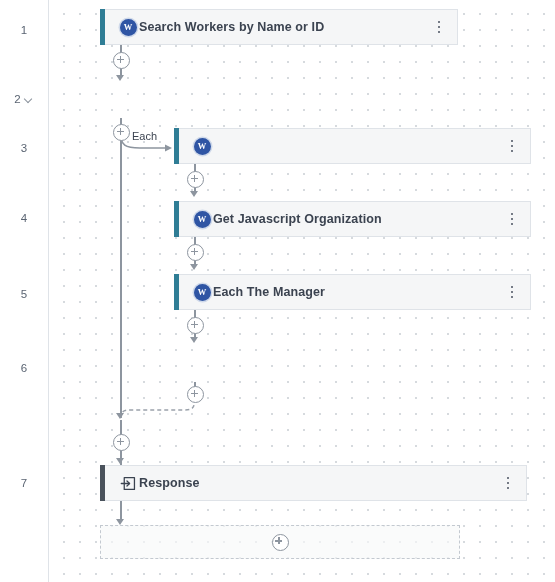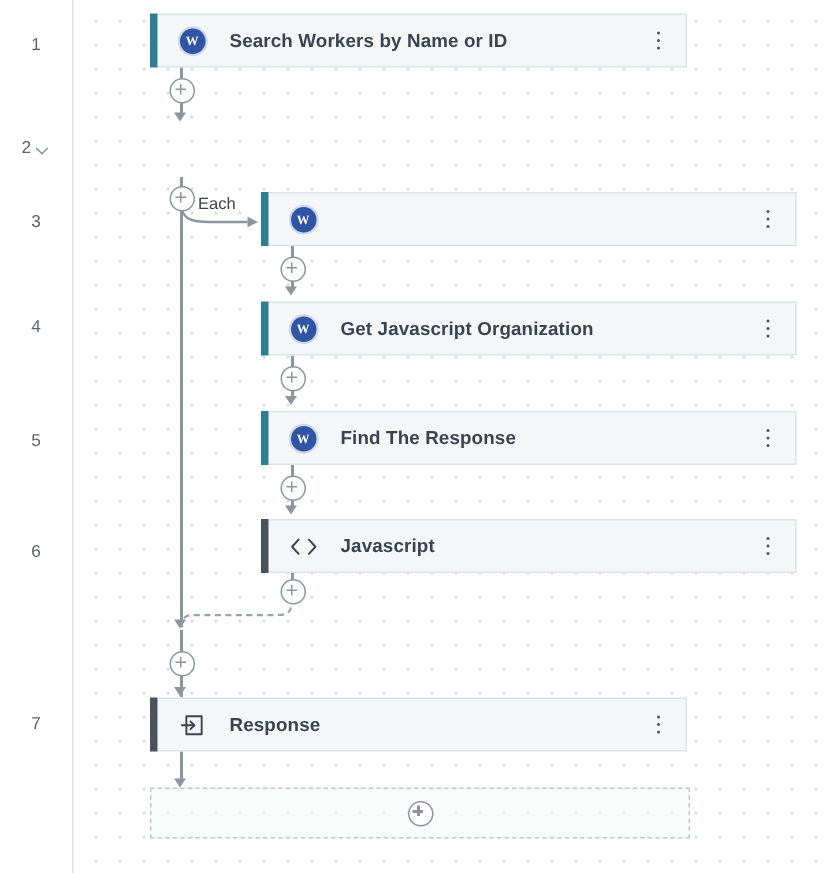--- a/index.html
+++ b/index.html
@@ -83,21 +83,20 @@
   .card-icon {
     width: 22px;
     height: 22px;
     margin-left: 12px;
     display: flex;
     align-items: center;
     justify-content: center;
     flex: none;
   }
   .card-title {
-    margin-left: 14px;
     font-size: 12.5px;
     font-weight: bold;
     color: #3b4350;
     letter-spacing: 0.1px;
     white-space: nowrap;
   }
   .kebab {
     position: absolute;
     right: 10px;
     top: 50%;
@@ -326,51 +325,36 @@
 
   <div class="plusbtn" style="left:187px; top:244px;"></div>
 
   <div class="card" style="left:179px; top:274px; width:352px;">
     <span class="accent" style="background:#2f7d95;"></span>
     <span class="card-icon">
       <span class="wd">
           <span>W</span>
         </span>
     </span>
-    <span class="card-title">Find The Response</span>
+    <span class="card-title">Each The Manager</span>
     <span class="kebab">
         <i></i>
         <i></i>
         <i></i>
       </span>
   </div>
 
   <div class="plusbtn" style="left:187px; top:317px;"></div>
 
-  <div class="card" style="left:179px; top:346px; width:352px;">
-    <span class="accent" style="background:#4a525c;"></span>
-    <span class="card-icon">
-      <svg width="19" height="15" viewBox="0 0 22 16" fill="none" stroke="#3b4350" stroke-width="1.5" stroke-linecap="round" stroke-linejoin="round">
-        <polyline points="7,2.5 2,8 7,13.5"></polyline>
-        <polyline points="15,2.5 20,8 15,13.5"></polyline>
-      </svg>
-    </span>
-    <span class="card-title">Javascript</span>
-    <span class="kebab">
-        <i></i>
-        <i></i>
-        <i></i>
-      </span>
-  </div>
 
   <div class="plusbtn" style="left:187px; top:386px;"></div>
 
   <div class="plusbtn" style="left:113px; top:434px;"></div>
 
-  <div class="card" style="left:105px; top:465px; width:353px;">
+  <div class="card" style="left:105px; top:465px; width:422px;">
     <span class="accent" style="background:#4a525c;"></span>
     <span class="card-icon">
       <svg width="17" height="17" viewBox="0 0 20 20" fill="none" stroke="#3b4350" stroke-width="1.5" stroke-linecap="round" stroke-linejoin="round">
         <rect x="5" y="3" width="12" height="14"></rect>
         <path d="M1.5 10 H11"></path>
         <polyline points="8.2,7 11.3,10 8.2,13"></polyline>
       </svg>
     </span>
     <span class="card-title">Response</span>
     <span class="kebab">

